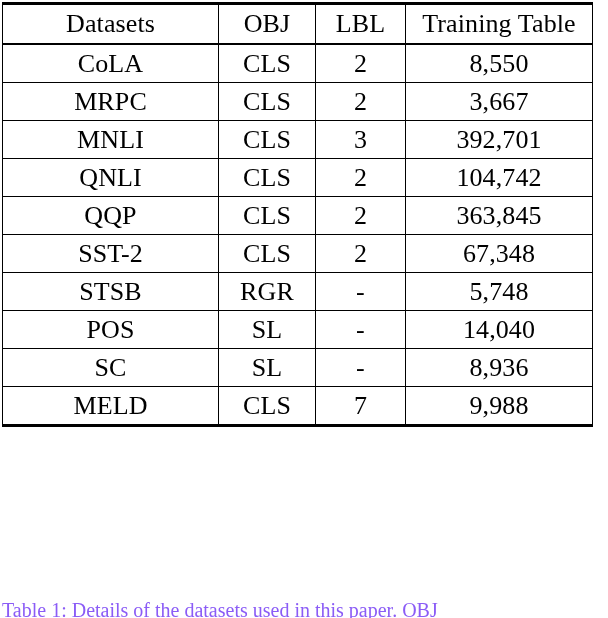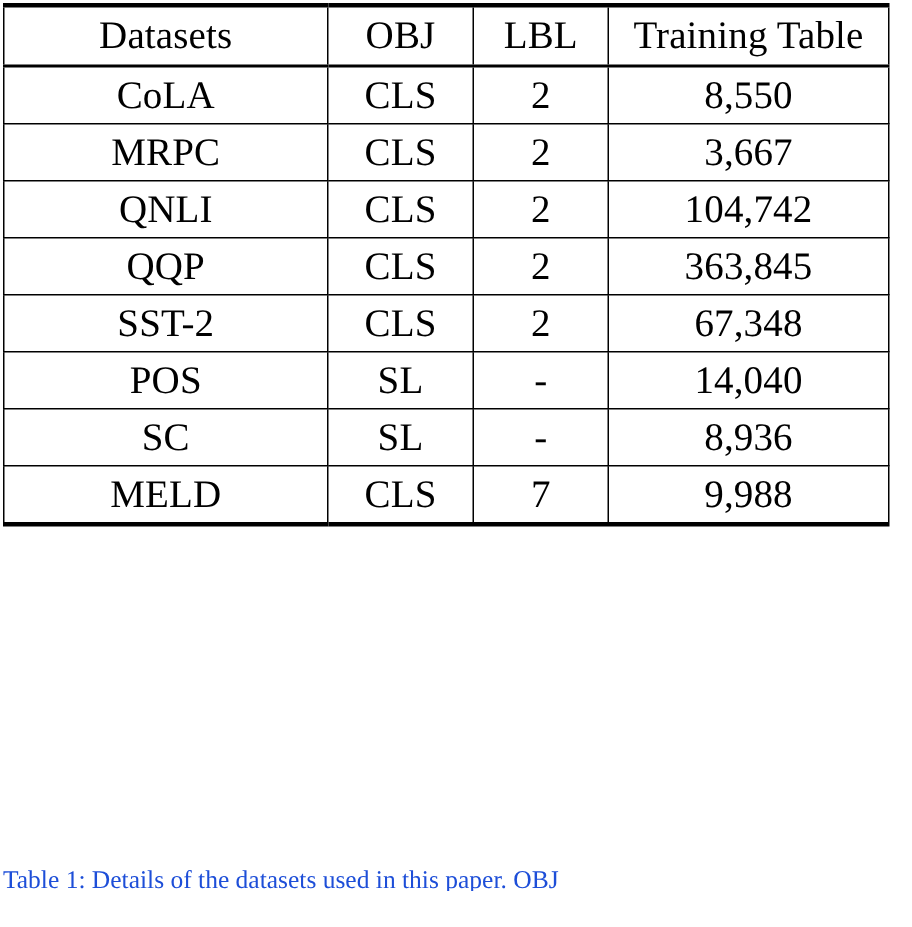--- a/index.html
+++ b/index.html
@@ -64,26 +64,26 @@
     height: 38px;
   }
 
   table.dataset-table tbody tr:last-child td {
     border-bottom: 3.4px solid #000;
   }
 
   .caption {
     position: absolute;
     left: 2px;
-    top: 576px;
+    top: 600px;
     width: 590px;
-    font-size: 17px;
+    font-size: 20px;
     line-height: 21px;
     text-align: justify;
-    color: #1d4ed8;
+    color: #8b5cf6;
     overflow: hidden;
     height: 18px;
   }
   .caption .cap-label { font-weight: normal; }
 </style>
 </head>
 <body>
 
 <div class="page">
 
@@ -110,36 +110,48 @@
           <td>2</td>
           <td>8,550</td>
         </tr>
         <tr>
           <td>MRPC</td>
           <td>CLS</td>
           <td>2</td>
           <td>3,667</td>
         </tr>
         <tr>
+          <td>MNLI</td>
+          <td>CLS</td>
+          <td>3</td>
+          <td>392,701</td>
+        </tr>
+        <tr>
           <td>QNLI</td>
           <td>CLS</td>
           <td>2</td>
           <td>104,742</td>
         </tr>
         <tr>
           <td>QQP</td>
           <td>CLS</td>
           <td>2</td>
           <td>363,845</td>
         </tr>
         <tr>
           <td>SST-2</td>
           <td>CLS</td>
           <td>2</td>
           <td>67,348</td>
+        </tr>
+        <tr>
+          <td>STSB</td>
+          <td>RGR</td>
+          <td>-</td>
+          <td>5,748</td>
         </tr>
         <tr>
           <td>POS</td>
           <td>SL</td>
           <td>-</td>
           <td>14,040</td>
         </tr>
         <tr>
           <td>SC</td>
           <td>SL</td>

